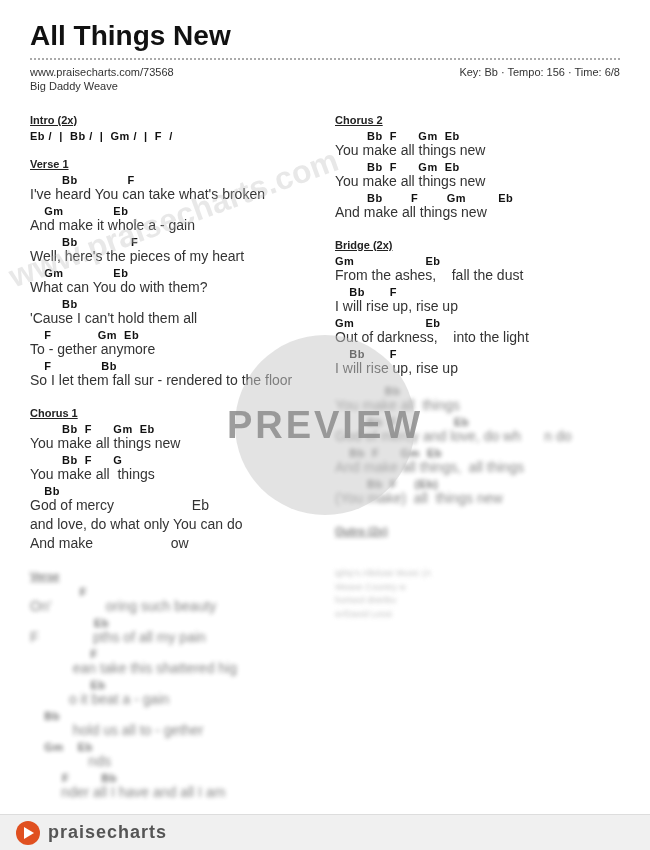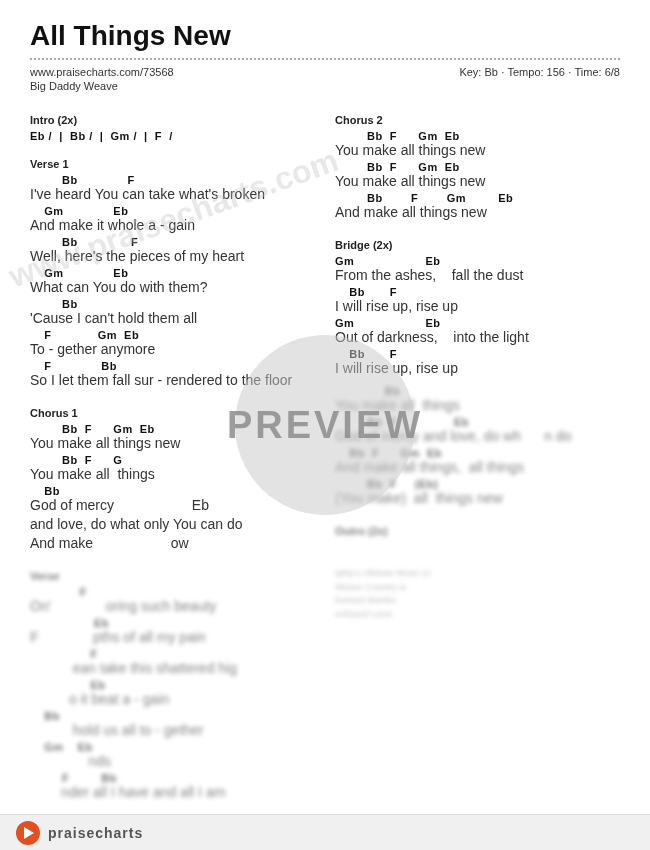--- a/index.html
+++ b/index.html
@@ -57,20 +57,21 @@
       flex: 1;
     }
 
     .right-col {
       flex: 1;
     }
 
     .section-title {
       font-weight: bold;
       font-size: 11px;
+      text-decoration: underline;
       margin-bottom: 4px;
       margin-top: 10px;
     }
 
     .chord-line {
       font-weight: bold;
       font-size: 11px;
       color: #111;
       letter-spacing: 0.5px;
       margin-bottom: 0px;
@@ -127,21 +128,21 @@
     .play-triangle {
       width: 0;
       height: 0;
       border-top: 6px solid transparent;
       border-bottom: 6px solid transparent;
       border-left: 10px solid white;
       margin-left: 2px;
     }
 
     .bottom-brand {
-      font-size: 14px;
+      font-size: 18px;
       font-weight: bold;
       color: #555;
       letter-spacing: 1px;
     }
 
     .watermark-diagonal {
       position: absolute;
       top: 120px;
       left: -30px;
       width: 750px;

